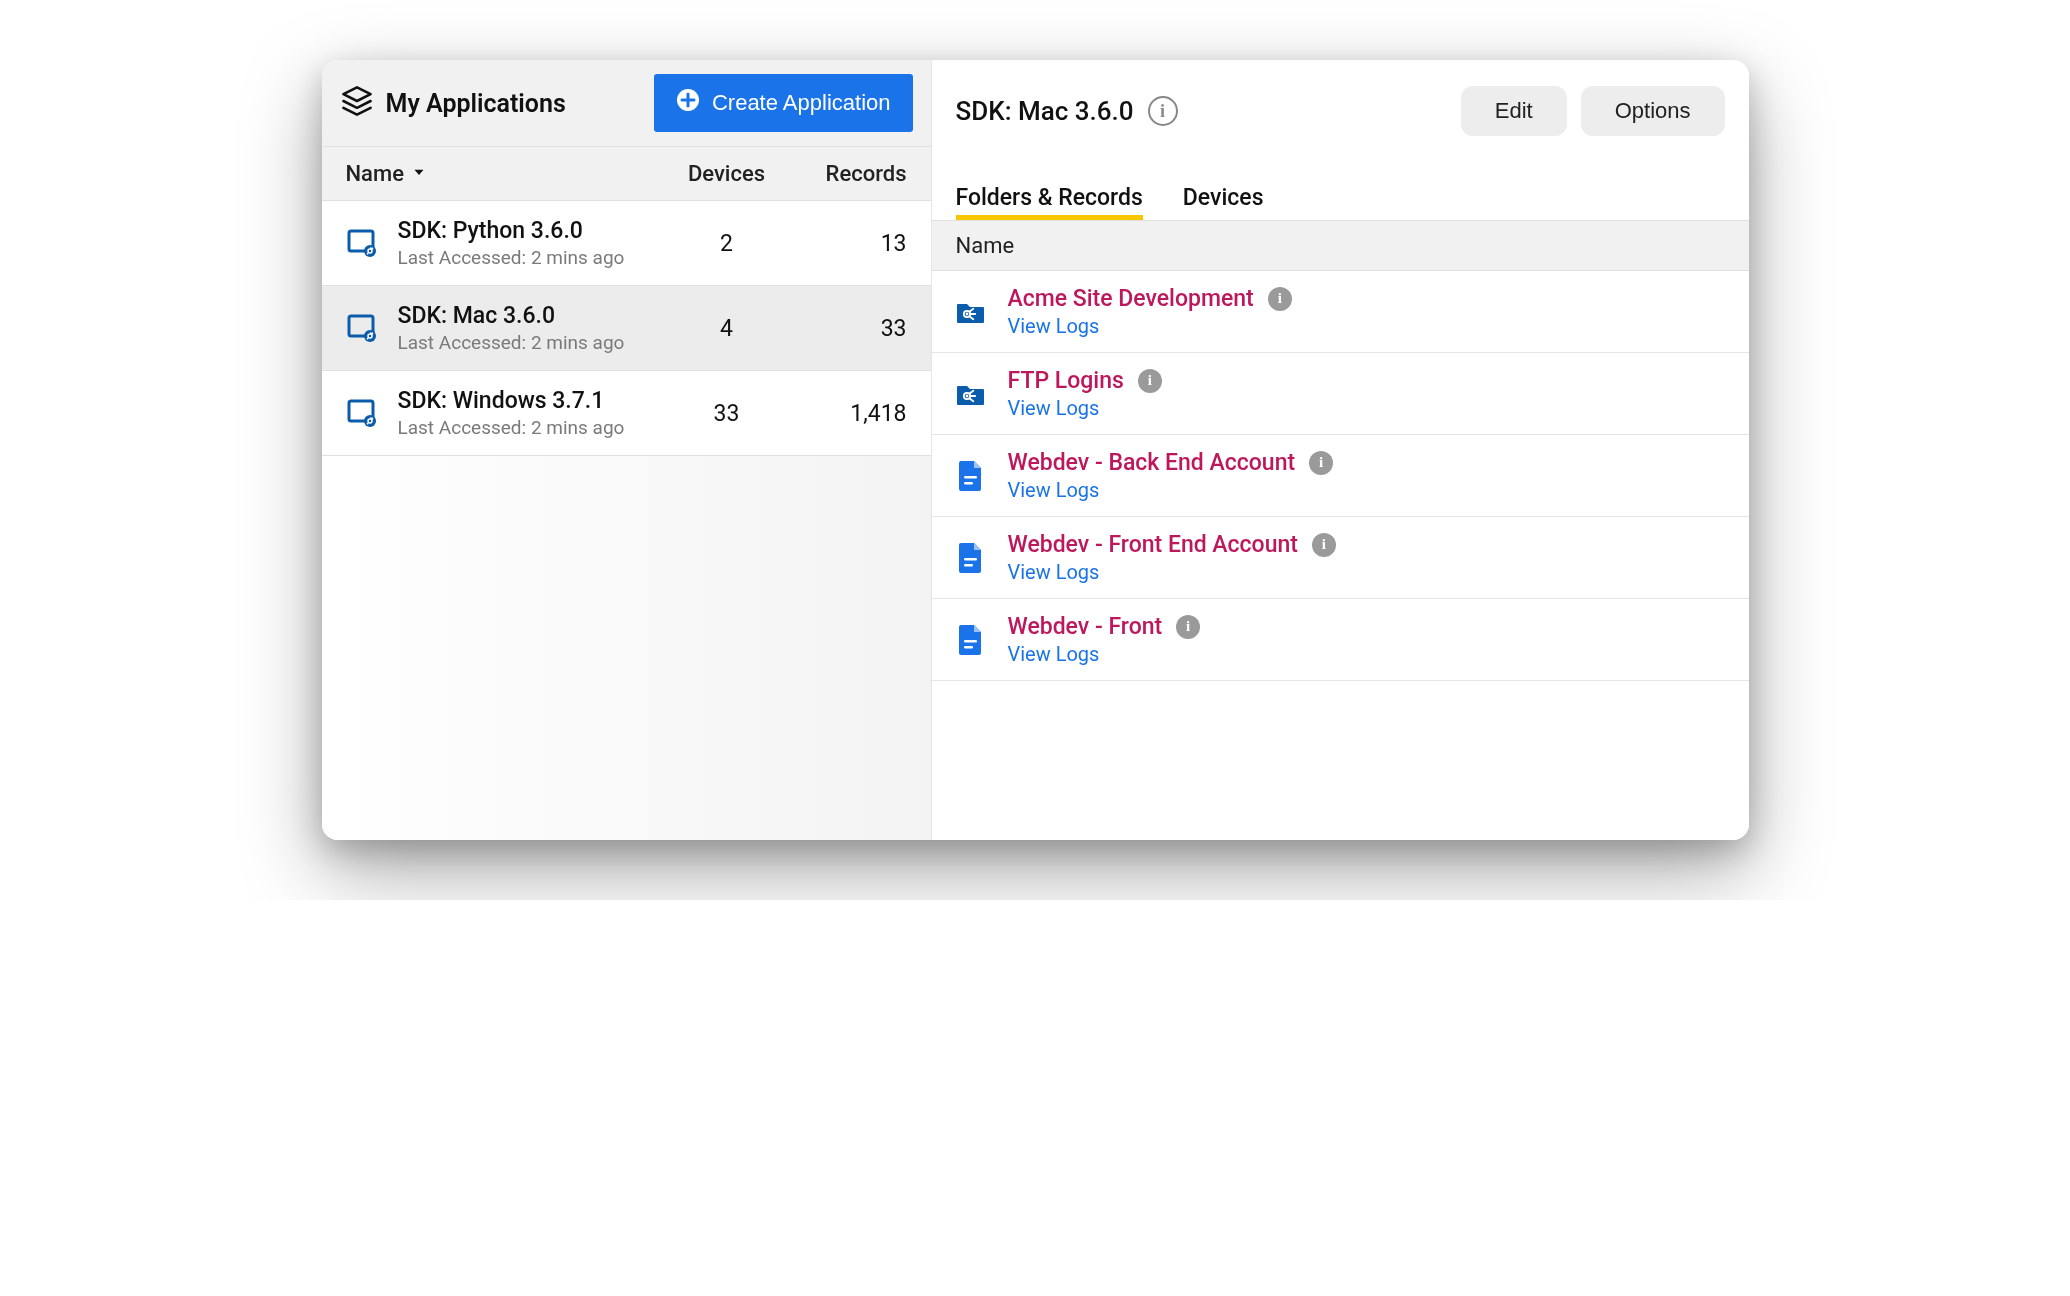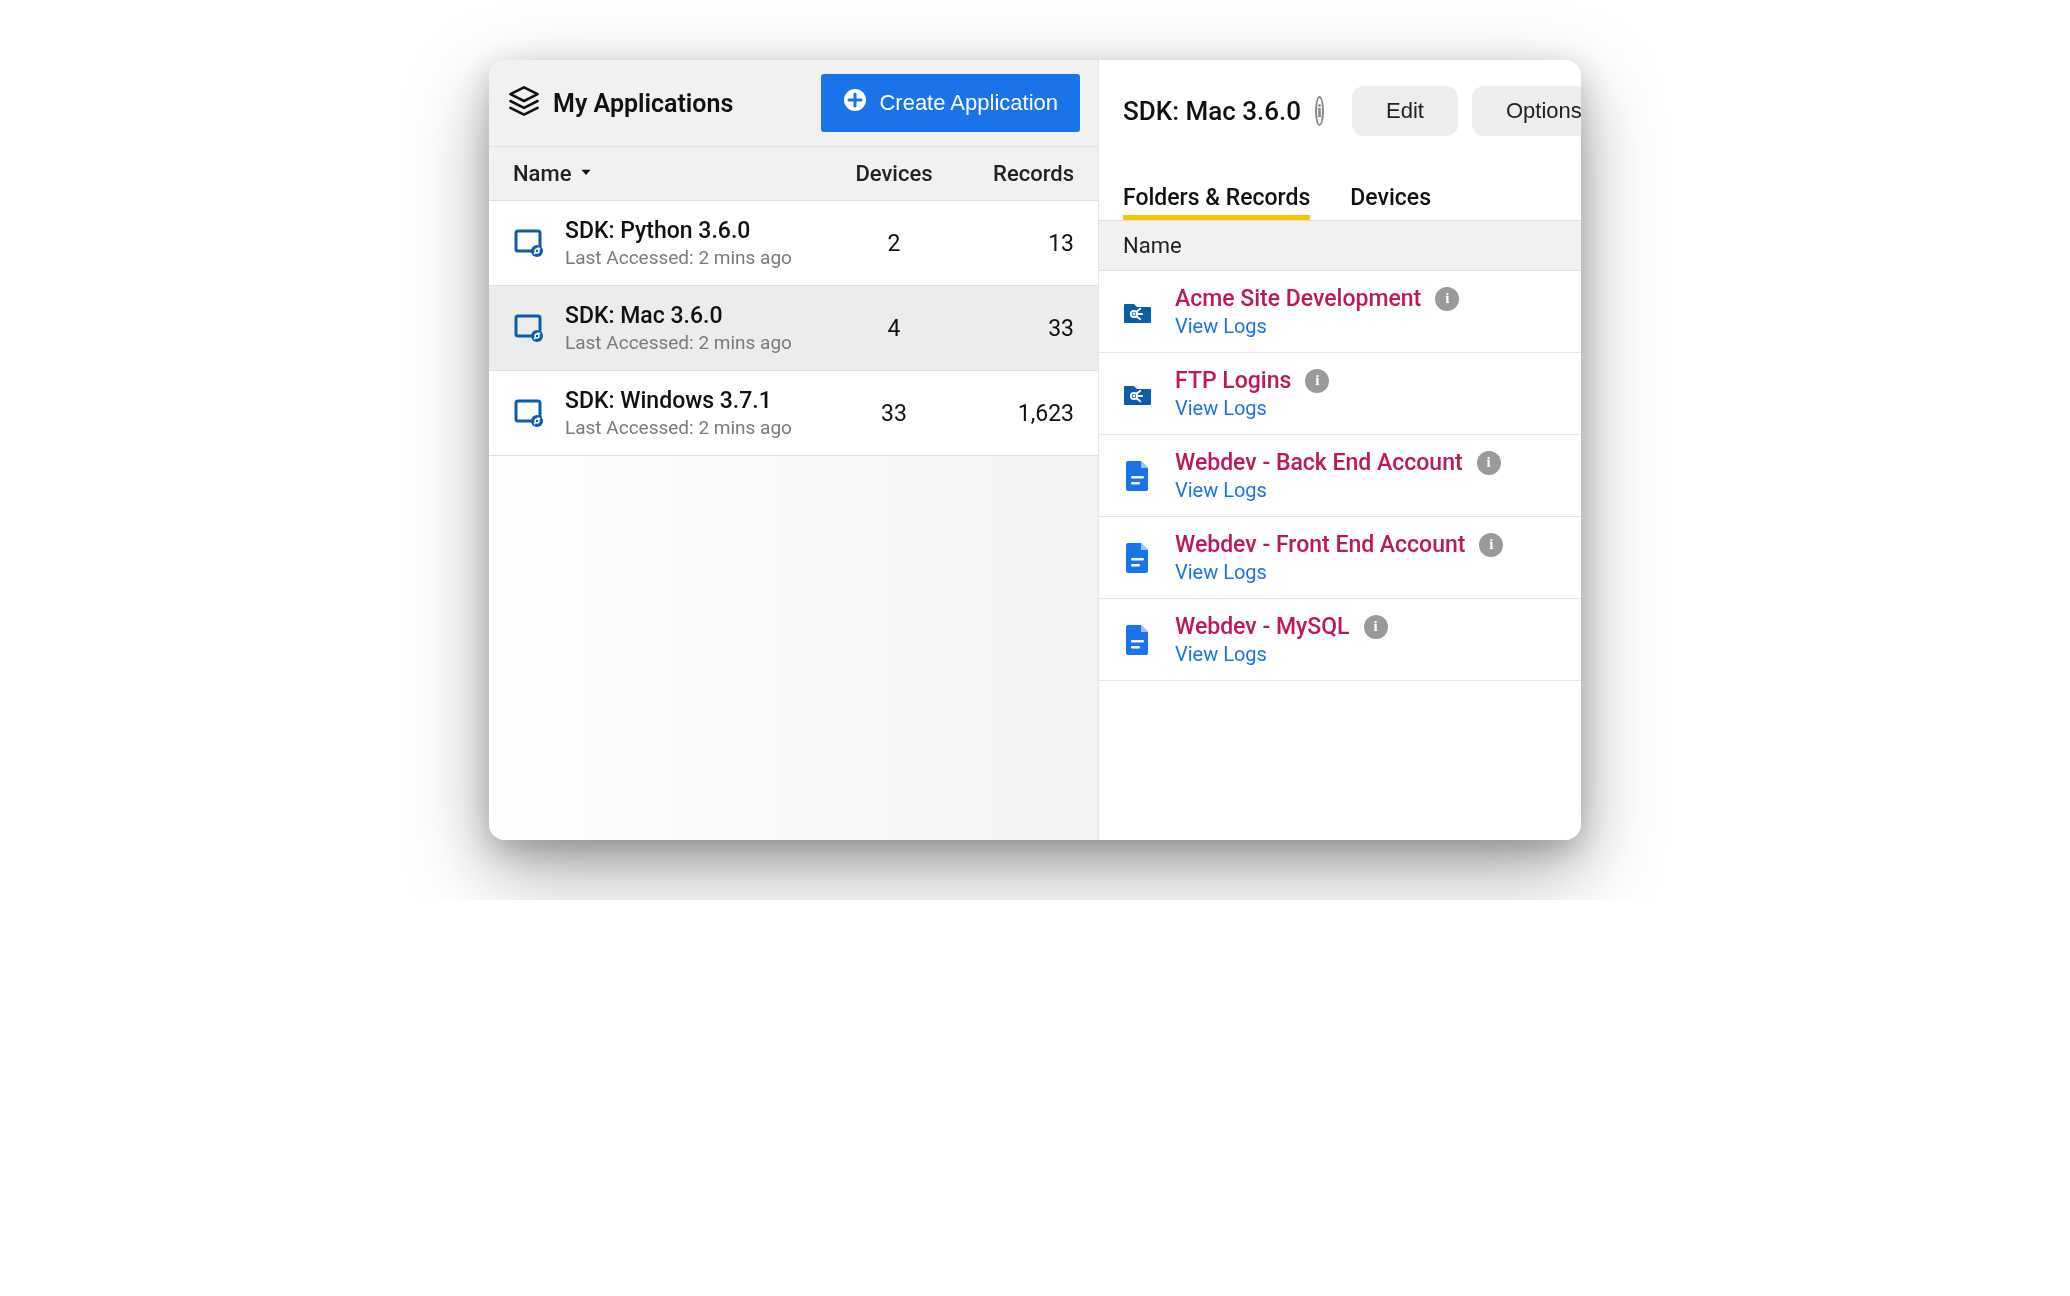--- a/index.html
+++ b/index.html
@@ -2,21 +2,21 @@
 <html><head>
 <meta charset="utf-8">
 <style>
   * { box-sizing: border-box; margin: 0; padding: 0; }
   body {
     font-family: -apple-system, BlinkMacSystemFont, "Segoe UI", Roboto, Helvetica, Arial, sans-serif;
     background: #fff;
     padding: 60px;
   }
   .window {
-    width: 1092px;
+    width: 1427px;
     height: 780px;
     background: #fff;
     border-radius: 16px;
     box-shadow: 0 30px 80px rgba(0,0,0,0.35), 0 10px 30px rgba(0,0,0,0.2);
     display: flex;
     overflow: hidden;
     margin: 0 auto;
   }
   
   .left {
@@ -262,21 +262,21 @@
               <circle cx="24" cy="25" r="6" fill="#0b5cab"></circle>
               <path d="M24 22 a3 3 0 0 1 2.6 1.5 M21 27 l1.2 1.2 M27 23 l-1.2 -1.2" stroke="#fff" stroke-width="1.5" fill="none"></path>
               <circle cx="24" cy="25" r="2" fill="none" stroke="#fff" stroke-width="1.5"></circle>
             </svg>
           </div>
           <div class="info">
             <div class="app-name">SDK: Windows 3.7.1</div>
             <div class="app-sub">Last Accessed: 2 mins ago</div>
           </div>
           <div class="num-devices">33</div>
-          <div class="num-records">1,623</div>
+          <div class="num-records">1,418</div>
         </div>
       </div>
 
     <div class="left-fade"></div>
   </div>
 
   <div class="right">
     <div class="detail-header">
       <span class="detail-title">SDK: Mac 3.6.0</span>
       <span class="info-circle">i</span>
@@ -365,21 +365,21 @@
           <div class="ricon">
             <svg viewBox="0 0 30 34">
               <path d="M5 2 h13 l7 7 v21 a2 2 0 0 1 -2 2 h-18 a2 2 0 0 1 -2 -2 v-26 a2 2 0 0 1 2 -2 z" fill="#1a73e8"></path>
               <path d="M18 2 v7 h7" fill="#9bc4f4"></path>
               <rect x="8" y="17" width="13" height="2.6" rx="1.3" fill="#fff"></rect>
               <rect x="8" y="23" width="9" height="2.6" rx="1.3" fill="#fff"></rect>
             </svg>
           </div>
           <div class="rinfo">
             <div class="rname-line">
-              <span class="rname">Webdev - MySQL</span>
+              <span class="rname">Webdev - Front</span>
               <span class="info-dot">i</span>
             </div>
             <span class="rlink">View Logs</span>
           </div>
         </div>
       </div>
   </div>
 
 </div>
 

